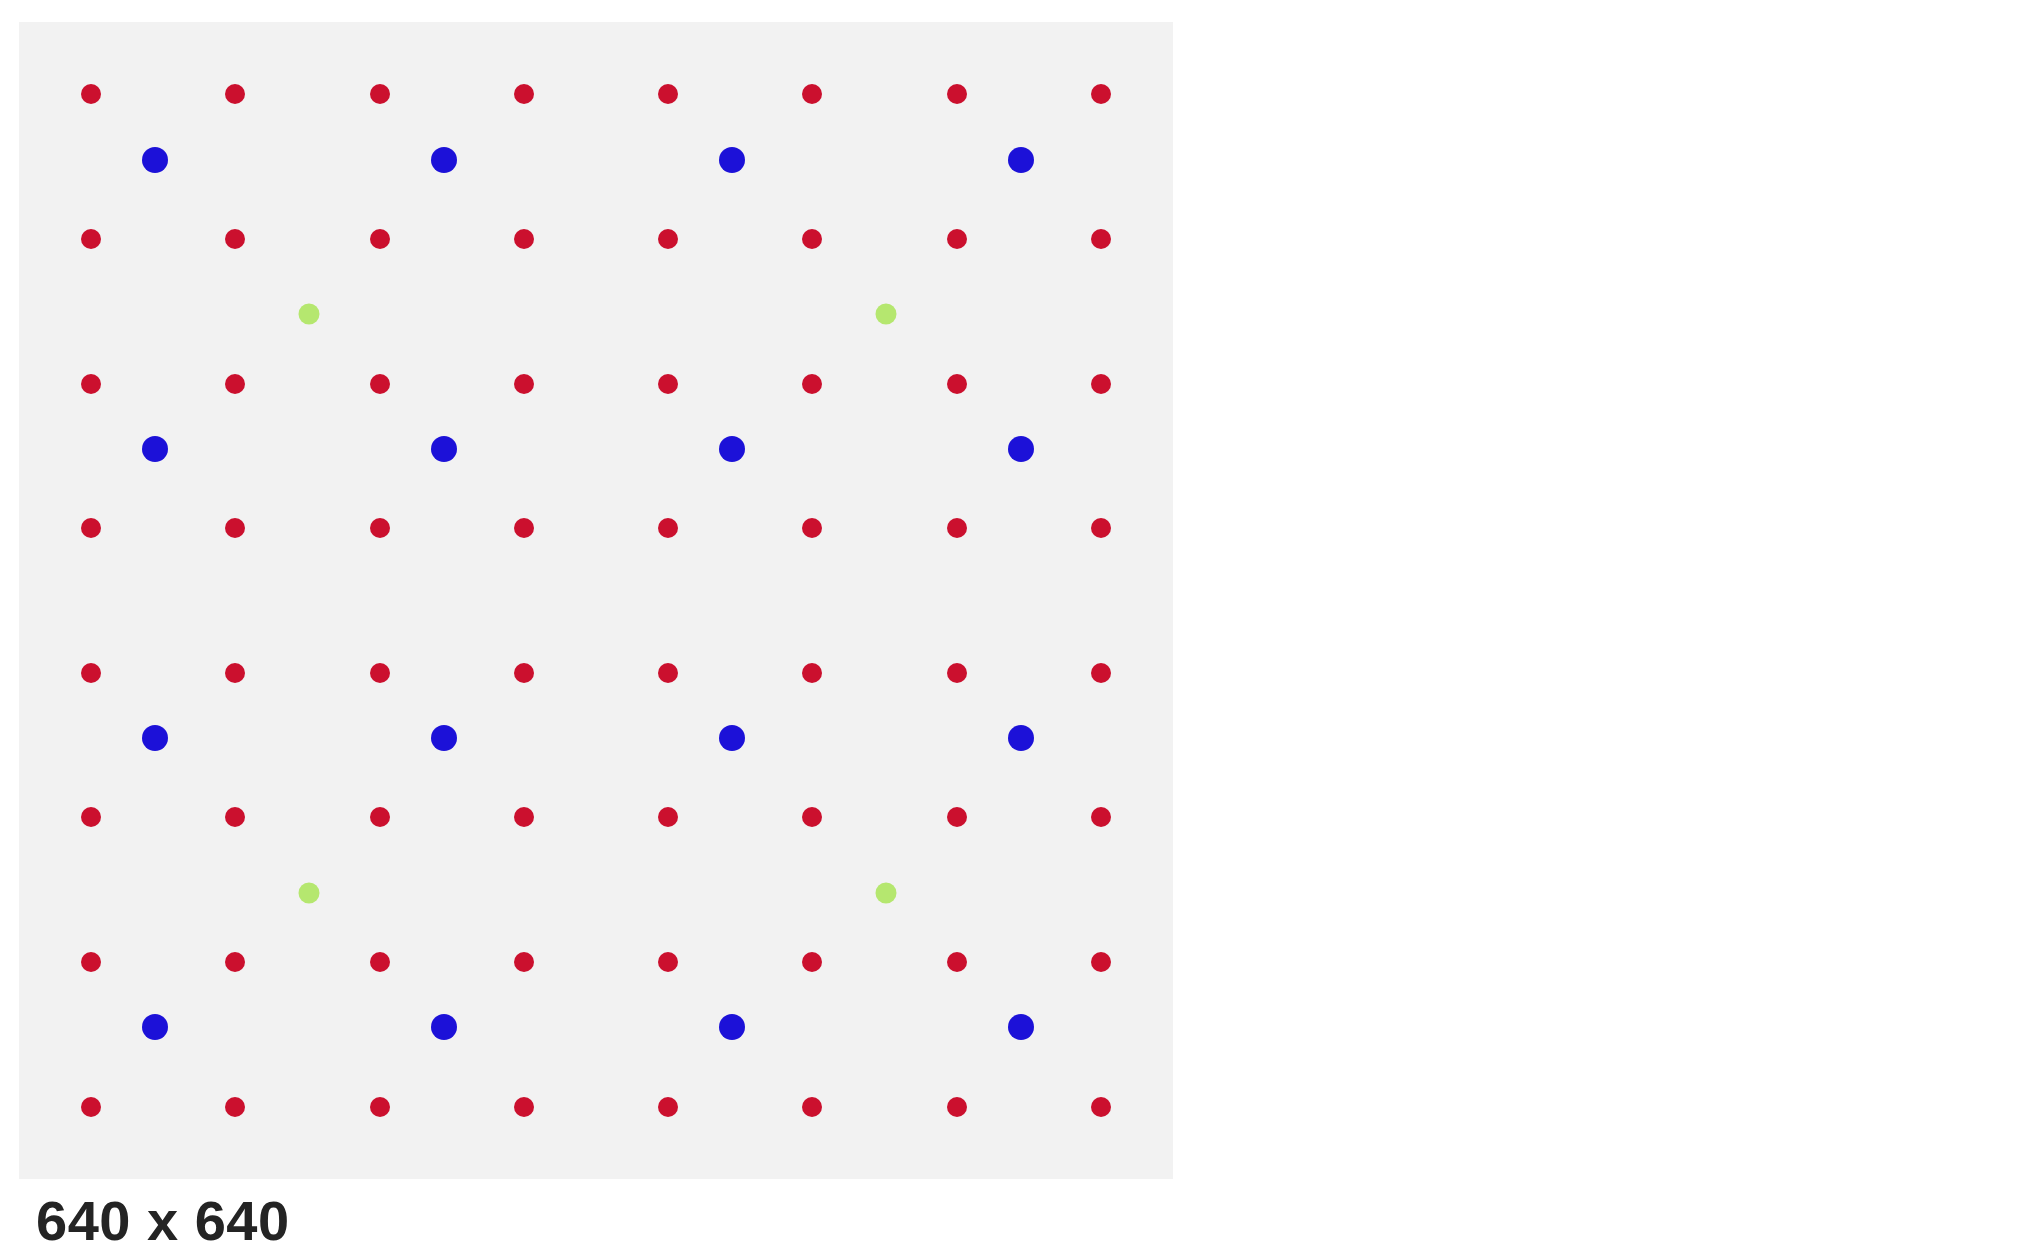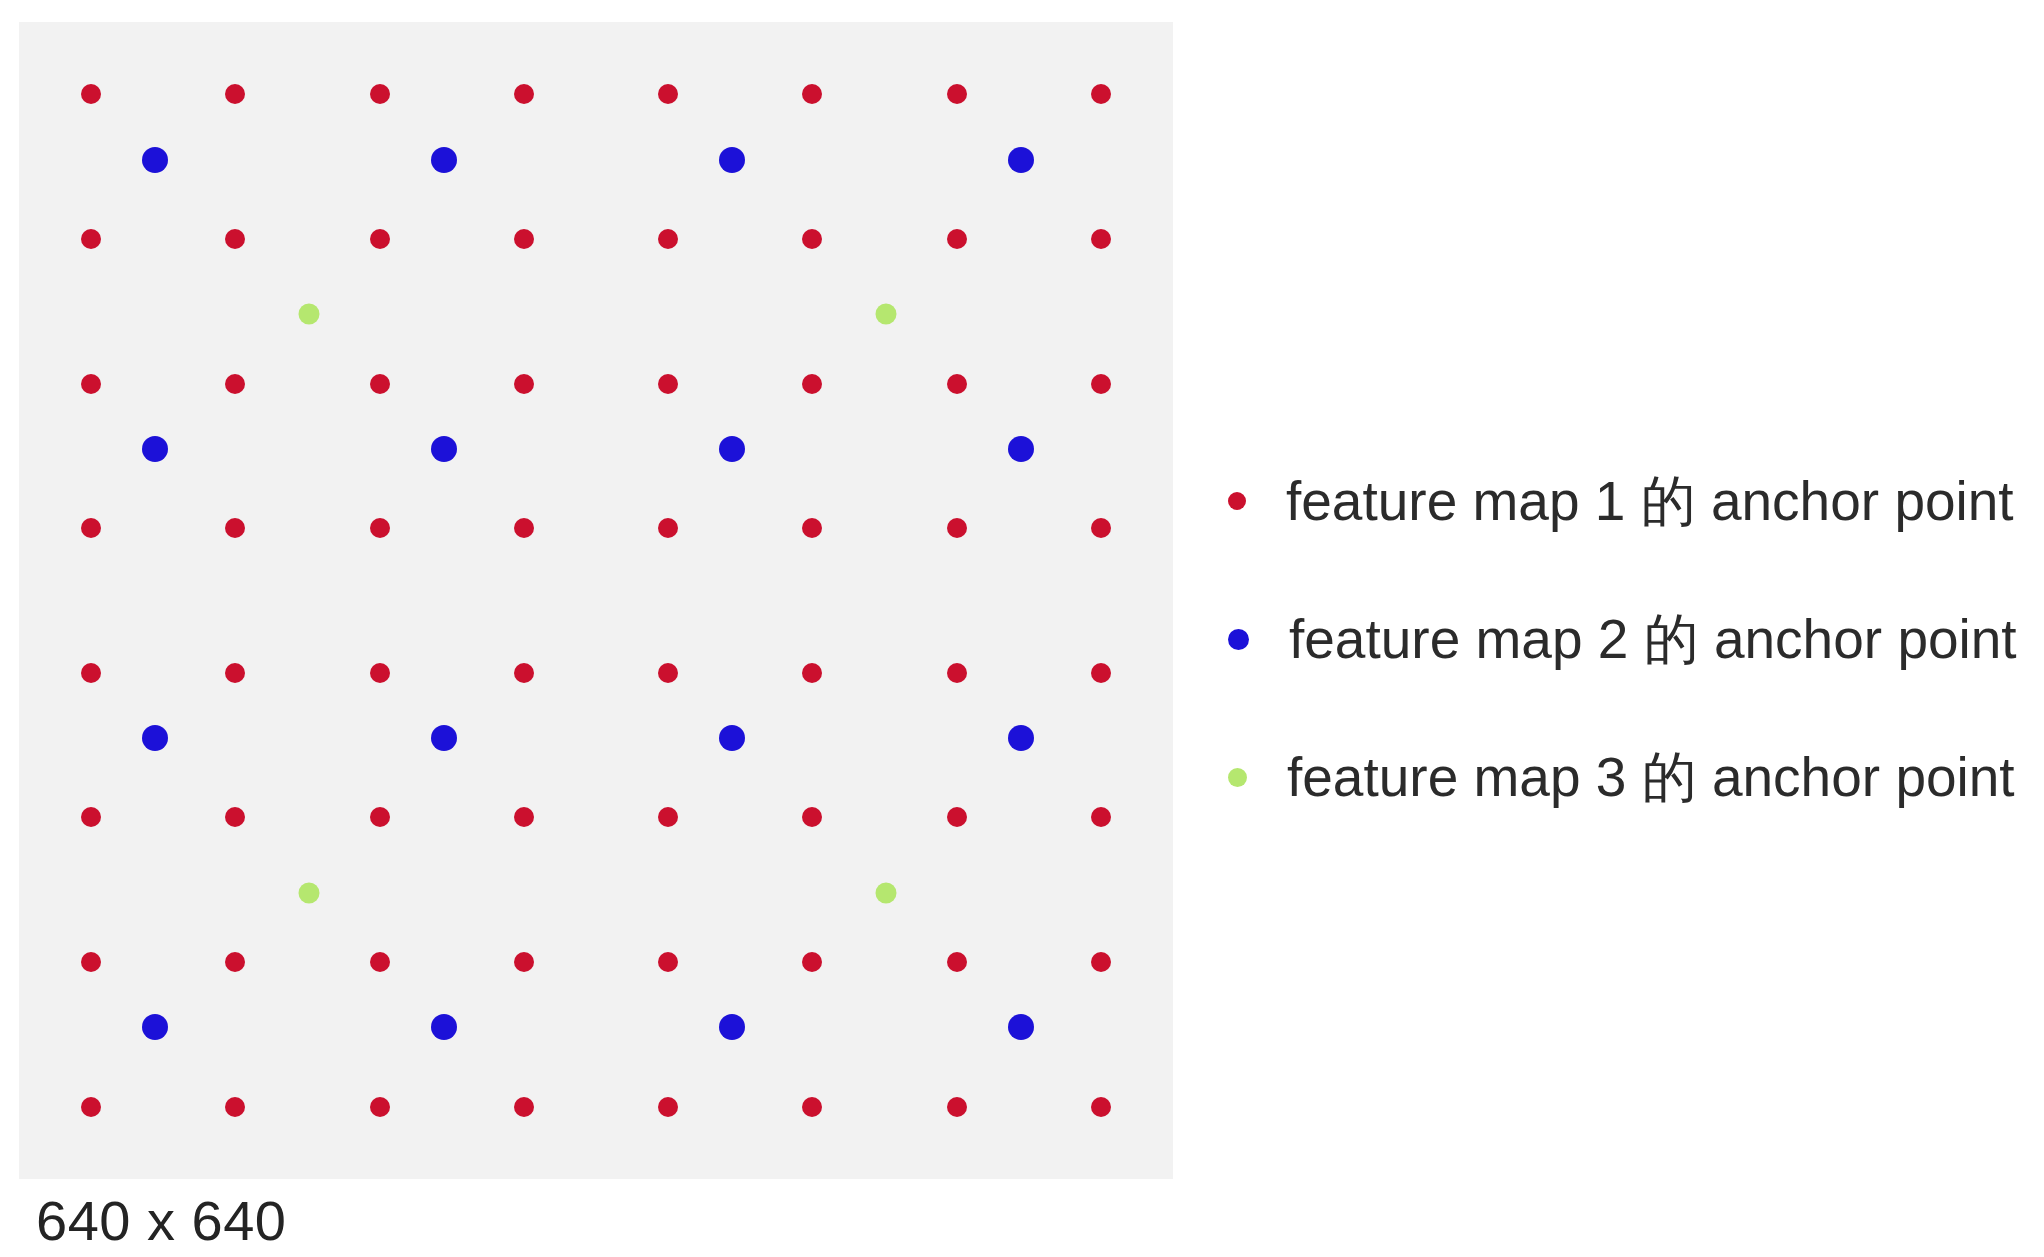--- a/index.html
+++ b/index.html
@@ -50,21 +50,21 @@
     line-height: 66px;
     color: #2b2b2b;
     white-space: nowrap;
   }
   .size-caption {
     position: absolute;
     left: 36px;
     top: 1190px;
     font-size: 56px;
     line-height: 62px;
-    font-weight: normal;
+    font-weight: bold;
     color: #242424;
     letter-spacing: 0.5px;
   }
 </style>
 </head>
 <body>
 
 <div class="page">
 
   <div class="canvas">
@@ -147,30 +147,16 @@
       <div class="dot" style="width: 26px; height: 26px; background: rgb(28, 17, 216); left: calc(87.5% - 8px); top: calc(12.5% - 7px);"></div>
       <div class="dot" style="width: 26px; height: 26px; background: rgb(28, 17, 216); left: calc(87.5% - 8px); top: calc(37.5% - 7px);"></div>
       <div class="dot" style="width: 26px; height: 26px; background: rgb(28, 17, 216); left: calc(87.5% - 8px); top: calc(62.5% - 7px);"></div>
       <div class="dot" style="width: 26px; height: 26px; background: rgb(28, 17, 216); left: calc(87.5% - 8px); top: calc(87.5% - 7px);"></div>
       <div class="dot" style="width: 21px; height: 21px; background: rgb(181, 231, 111); left: calc(25% + 1px); top: calc(25% + 3px);"></div>
       <div class="dot" style="width: 21px; height: 21px; background: rgb(181, 231, 111); left: calc(25% + 1px); top: calc(75% + 3px);"></div>
       <div class="dot" style="width: 21px; height: 21px; background: rgb(181, 231, 111); left: calc(75% + 1px); top: calc(25% + 3px);"></div>
       <div class="dot" style="width: 21px; height: 21px; background: rgb(181, 231, 111); left: calc(75% + 1px); top: calc(75% + 3px);"></div>
     </div>
 
-  <div class="legend">
-    <div class="legend-row">
-      <span class="legend-dot" style="background: rgb(203, 16, 46); width: 18px; height: 18px;"></span>
-      <span class="legend-label">feature map 1 的 anchor point</span>
-    </div>
-    <div class="legend-row">
-      <span class="legend-dot" style="background: rgb(28, 17, 216); width: 21px; height: 21px;"></span>
-      <span class="legend-label">feature map 2 的 anchor point</span>
-    </div>
-    <div class="legend-row">
-      <span class="legend-dot" style="background: rgb(181, 231, 111); width: 19px; height: 19px;"></span>
-      <span class="legend-label">feature map 3 的 anchor point</span>
-    </div>
-  </div>
 
   <div class="size-caption">640 x 640</div>
 
 </div>
 
 </body></html>

